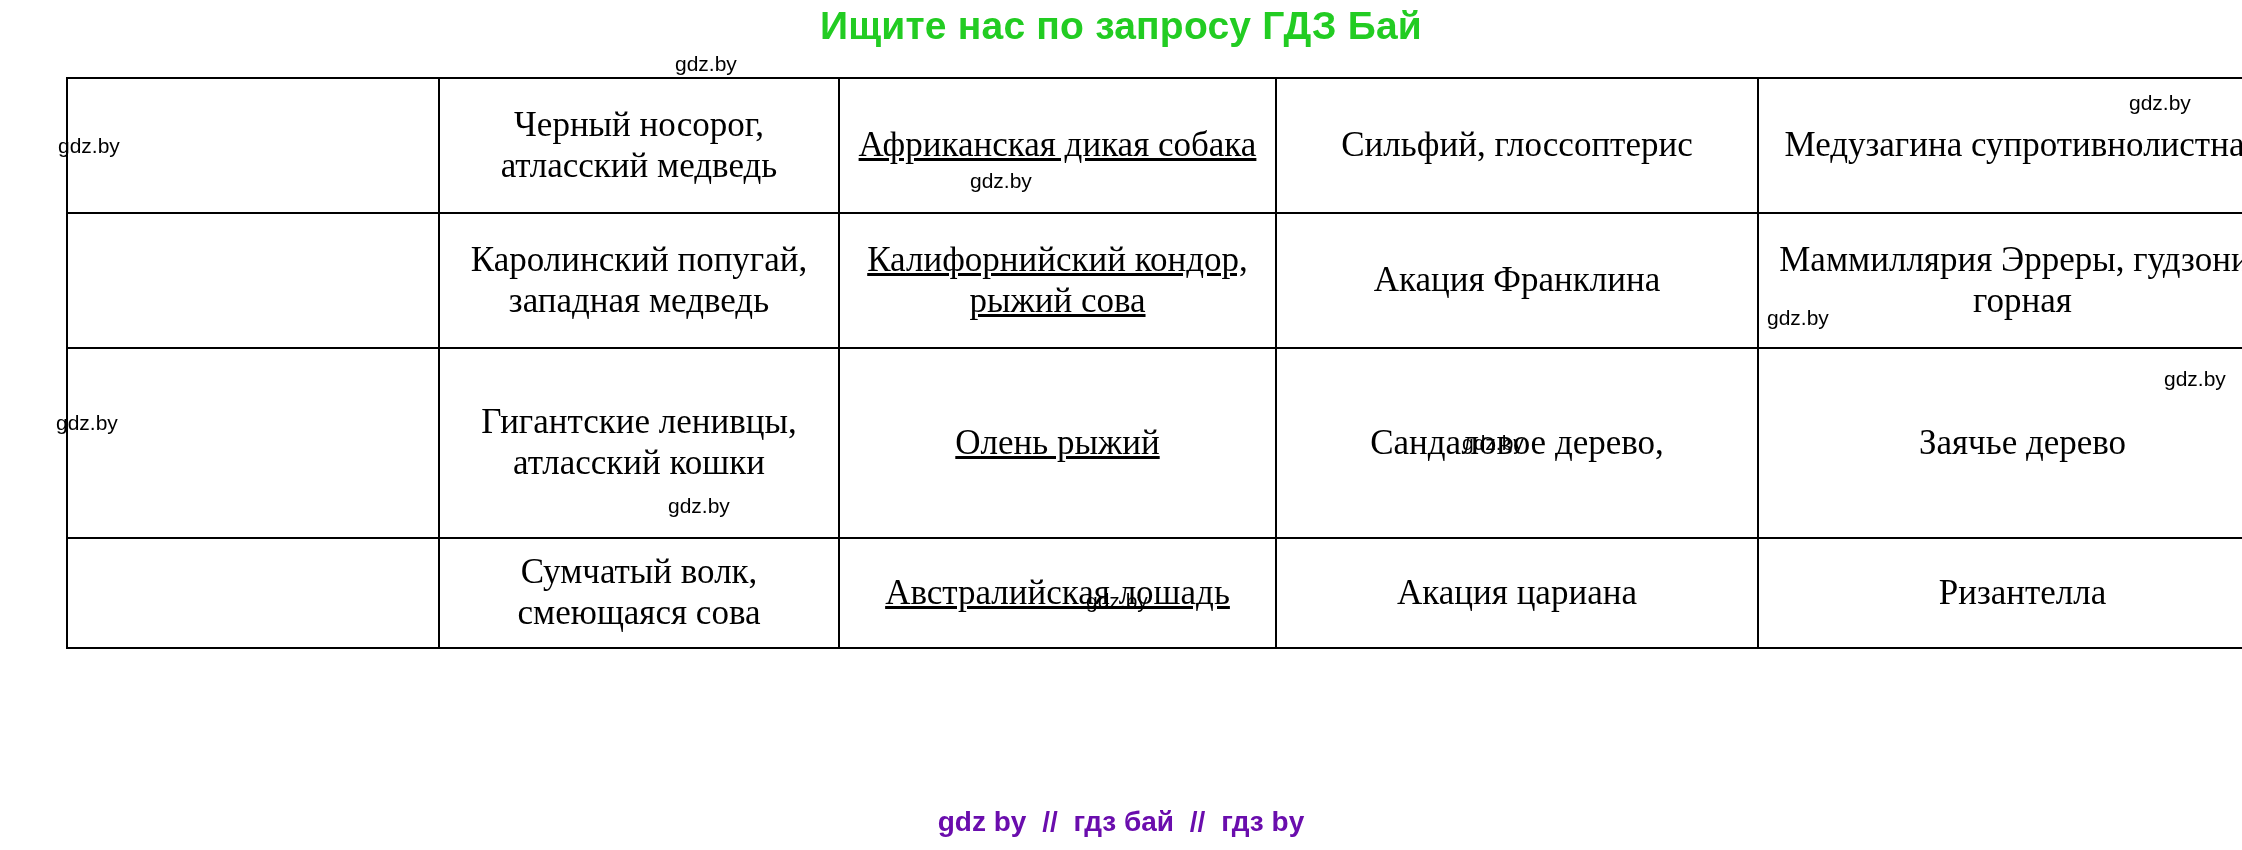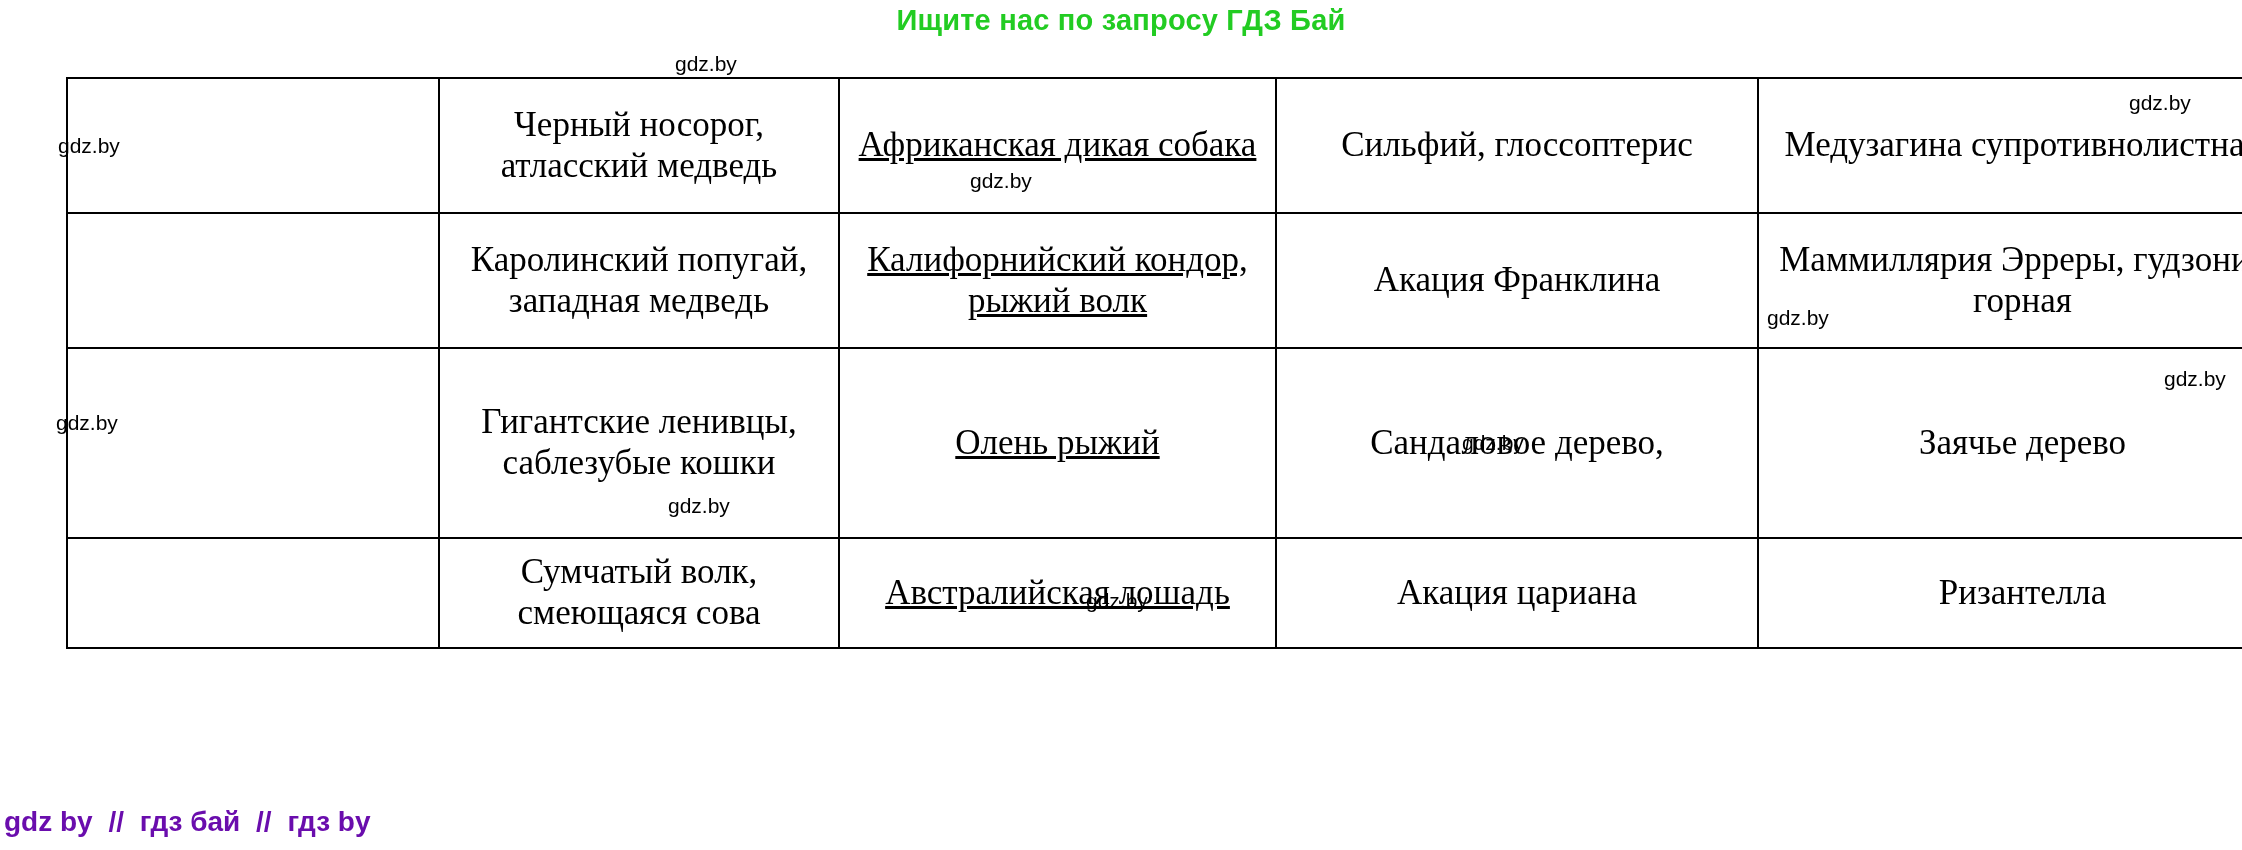--- a/index.html
+++ b/index.html
@@ -20,21 +20,21 @@
     height: 850px;
   }
   .top-banner {
     position: absolute;
     top: 0;
     left: 0;
     width: 2242px;
     text-align: center;
     font-family: "Liberation Sans", sans-serif;
     font-weight: bold;
-    font-size: 29px;
+    font-size: 39px;
     color: #22cc22;
     padding-top: 4px;
     letter-spacing: 0.2px;
   }
   .wm {
     font-family: "Liberation Sans", sans-serif;
     color: #000000;
     font-weight: normal;
     white-space: nowrap;
   }
@@ -77,20 +77,21 @@
   }
   .row-h1 { height: 135px; }
   .row-h2 { height: 135px; }
   .row-h3 { height: 190px; }
   .row-h4 { height: 110px; }
   .bottom-links {
     position: absolute;
     top: 806px;
     left: 0;
     width: 2242px;
+    text-align: center;
     font-family: "Liberation Sans", sans-serif;
     font-size: 28px;
     color: #6a0dad;
     font-weight: bold;
   }
   .bottom-links span { margin: 0 4px; }
   .sep { color: #6a0dad; font-weight: bold; }
 </style>
 </head>
 <body>
@@ -125,38 +126,38 @@
       </tr>
 
       <tr class="row-h2">
         <td class="col1">
           <span class="cell-inner"></span>
         </td>
         <td class="col2 c-center">
           <span class="cell-inner">Каролинский попугай, западная медведь</span>
         </td>
         <td class="col3 c-center">
-          <span class="cell-inner">Калифорнийский кондор, рыжий волк</span>
+          <span class="cell-inner">Калифорнийский кондор, рыжий сова</span>
         </td>
         <td class="col4 c-center">
           <span class="cell-inner">Акация Франклина</span>
         </td>
         <td class="col5 c-center">
           <span class="cell-inner">Маммиллярия Эрреры, гудзония горная</span>
           <span class="wm-inline" style="position:absolute; left:8px; top:92px;">gdz.by</span>
         </td>
       </tr>
 
       <tr class="row-h3">
         <td class="col1">
           <span class="cell-inner"></span>
           <span class="wm-inline" style="position:absolute; left:-12px; top:62px;">gdz.by</span>
         </td>
         <td class="col2 c-center">
-          <span class="cell-inner">Гигантские ленивцы, саблезубые кошки</span>
+          <span class="cell-inner">Гигантские ленивцы, атласский кошки</span>
           <span class="wm-inline" style="position:absolute; left:228px; top:145px;">gdz.by</span>
         </td>
         <td class="col3 c-center">
           <span class="cell-inner">Олень рыжий</span>
         </td>
         <td class="col4 c-center">
           <span class="cell-inner">Сандаловое дерево,</span>
           <span class="wm-inline" style="position:absolute; left:185px; top:82px;">gdz.by</span>
         </td>
         <td class="col5 c-center">

